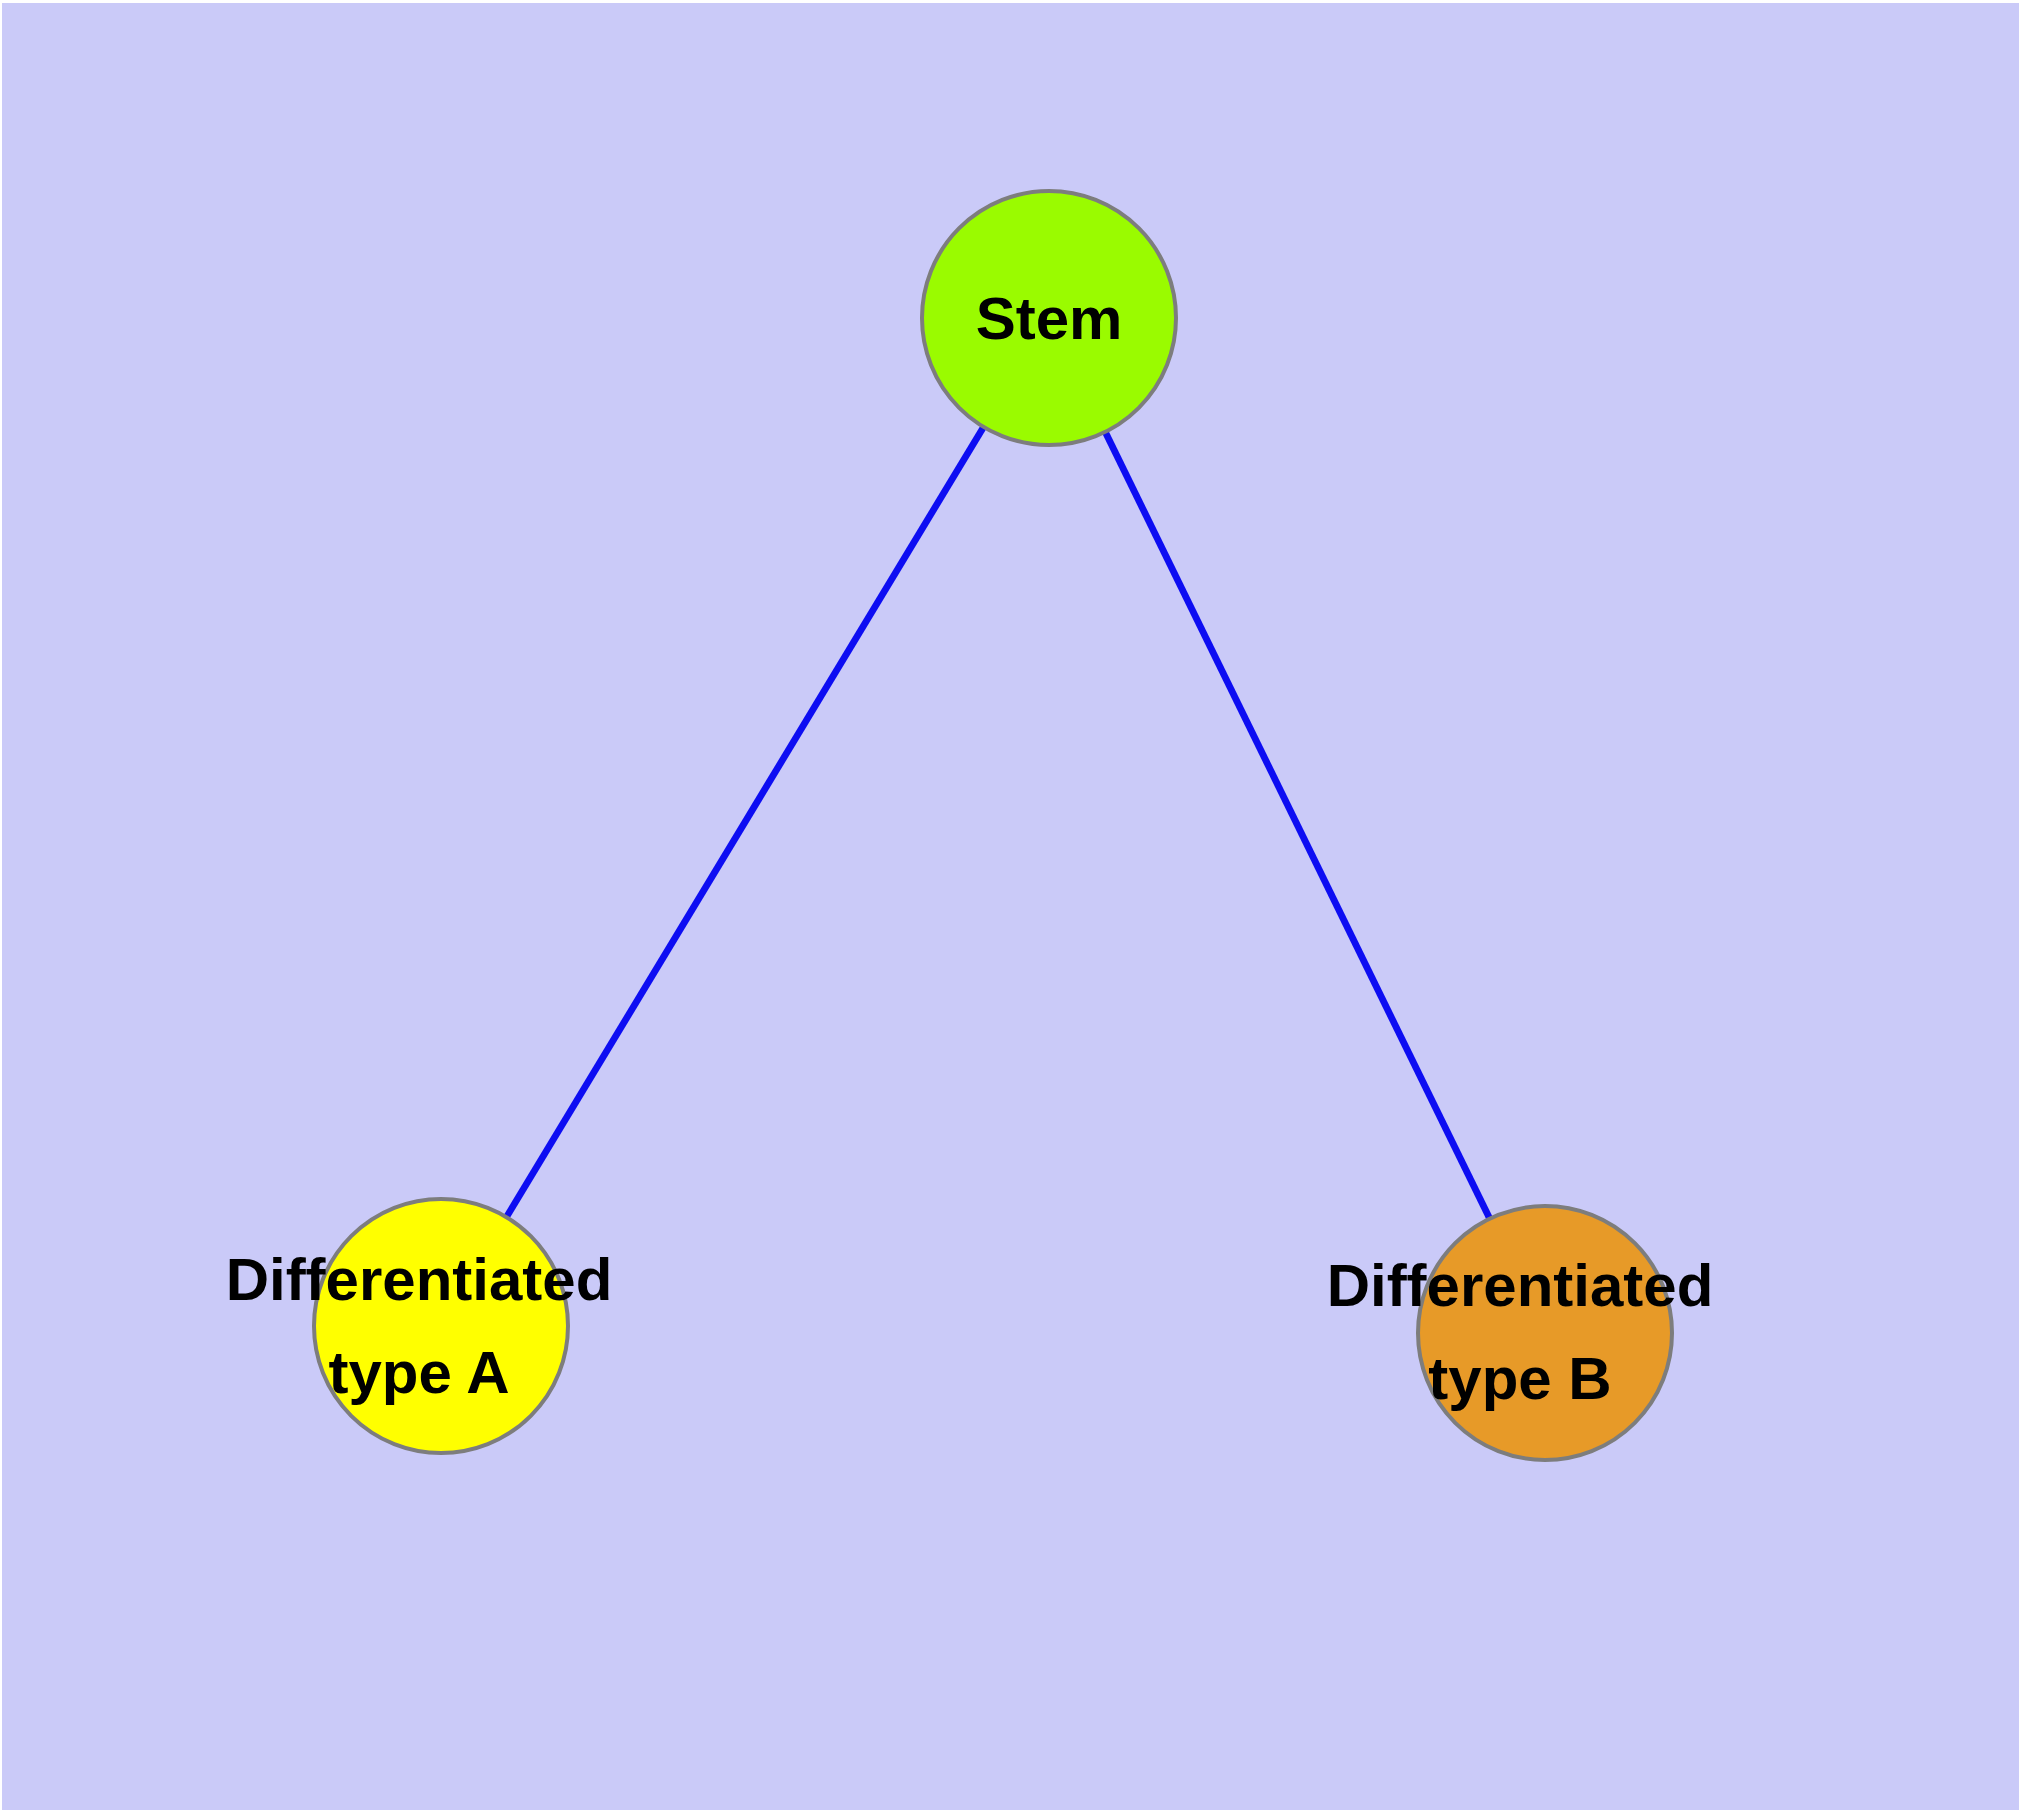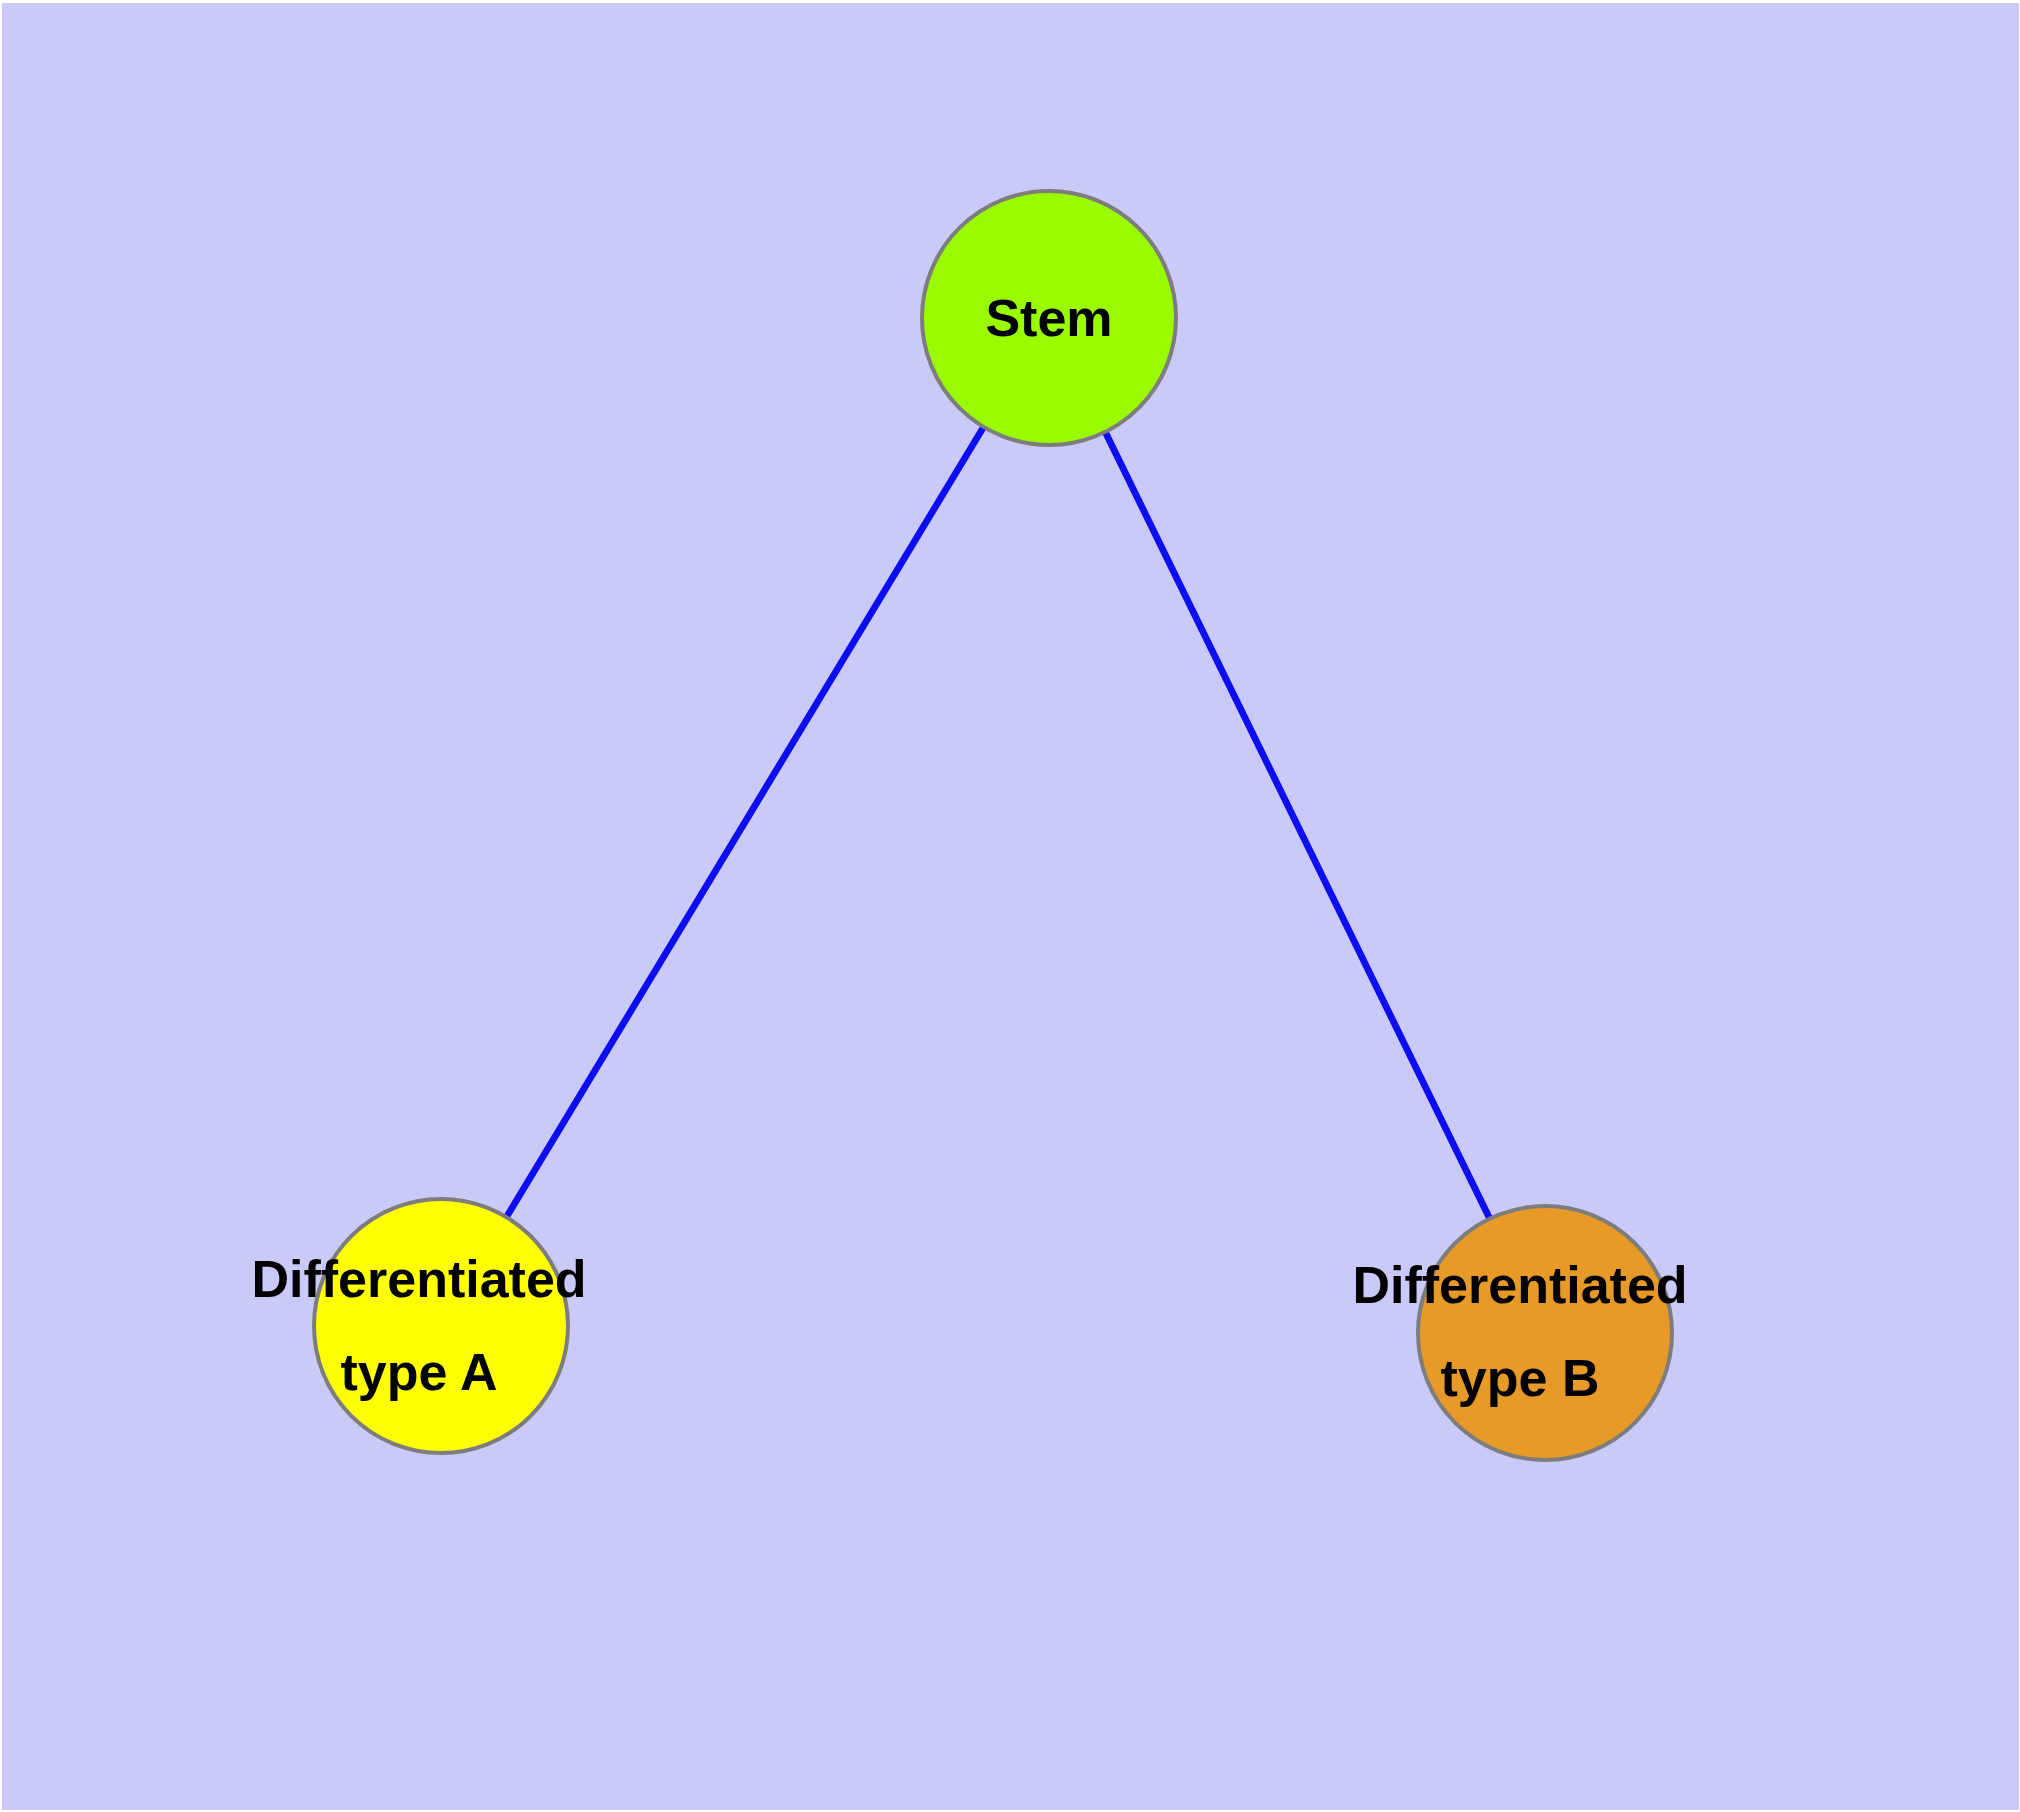--- a/index.html
+++ b/index.html
@@ -27,21 +27,21 @@
     border-radius: 50%;
     border: 4.2px solid #7d7d7d;
     box-sizing: border-box;
     margin-left: -1.7px;  
     margin-top: -2.5px;
   }
   .node-label {
     position: absolute;
     transform: translate(-50%, -50%);
     font-weight: 700;
-    font-size: 52px;
+    font-size: 60px;
     line-height: 93px;
     color: #000000;
     text-align: center;
     white-space: pre-line;
     margin-left: -1.7px;
     margin-top: -2.5px;
   }
 </style>
 </head>
 <body>

